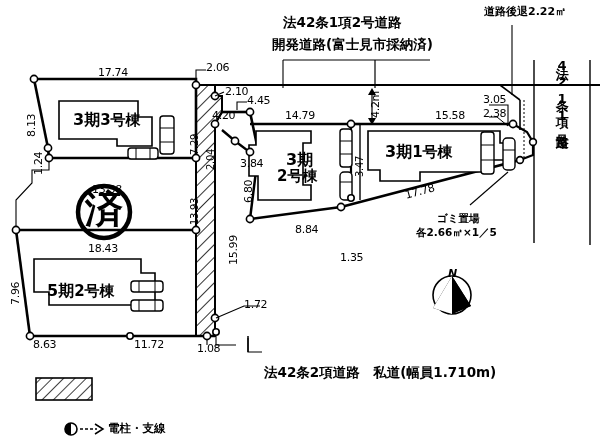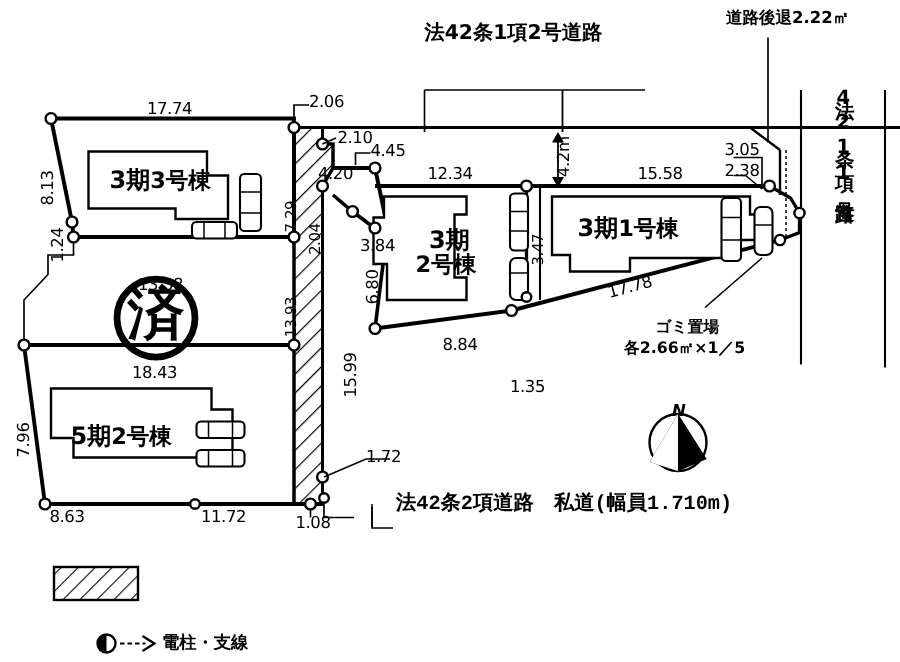--- a/index.html
+++ b/index.html
@@ -231,26 +231,27 @@
       <rect x="36" y="378" width="56" height="22" fill="url(#hatch2)" stroke="#000" stroke-width="1.6"></rect>
 
       <circle cx="71" cy="429" r="6" fill="#fff" stroke="#000" stroke-width="1.6"></circle>
       <path d="M71,423 A6,6 0 0 0 71,435 Z" fill="#000"></path>
       <line x1="80" y1="429" x2="97" y2="429" stroke="#000" stroke-width="1.3" stroke-dasharray="3,2"></line>
       <path d="M95,424 L103,429 L95,434" fill="none" stroke="#000" stroke-width="1.5"></path>
     </g>
   </svg>
 
   <div class="lbl road-title jp" style="left:283px;top:16px;">法42条1項2号道路</div>
+  <div class="lbl road-title jp" style="left:272px;top:38px;">開発道路(富士見市採納済)</div>
 
   <div class="lbl note jp" style="left:484px;top:6px;">道路後退2.22㎡</div>
 
   <div class="vert-road jp" style="left:555px;top:57px;height:190px;">法42条1項1号道路</div>
 
-  <div class="lbl road-title jp" style="left:264px;top:330px;font-family:Liberation Mono, monospace;">法42条2項道路　私道(幅員1.710m)</div>
+  <div class="lbl road-title jp" style="left:264px;top:366px;">法42条2項道路　私道(幅員1.710m)</div>
 
   <div class="lbl dim rot90" style="left:370px;top:118px;">4.2m</div>
 
   <div class="lbl" style="left:73px;top:112px;">
     <span class="house-a jp">3期</span><span class="house-b jp">3号棟</span>
   </div>
 
   <div class="lbl" style="left:286px;top:152px;">
     <span class="house-a jp">3期</span>
   </div>
@@ -279,22 +280,22 @@
   <div class="lbl dim" style="left:92px;top:160px;margin-top:24px;">13.38</div>
   <div class="lbl dim" style="left:88px;top:243px;">18.43</div>
   <div class="lbl dim" style="left:33px;top:339px;">8.63</div>
   <div class="lbl dim" style="left:134px;top:339px;">11.72</div>
   <div class="lbl dim" style="left:197px;top:343px;">1.08</div>
 
   <div class="lbl dim" style="left:206px;top:62px;">2.06</div>
   <div class="lbl dim" style="left:225px;top:86px;">2.10</div>
   <div class="lbl dim" style="left:247px;top:95px;">4.45</div>
   <div class="lbl dim" style="left:212px;top:110px;">4.20</div>
-  <div class="lbl dim" style="left:285px;top:110px;">12.34</div>
-  <div class="lbl dim" style="left:425px;top:110px;">15.58</div>
+  <div class="lbl dim" style="left:285px;top:110px;">14.79</div>
+  <div class="lbl dim" style="left:435px;top:110px;">15.58</div>
   <div class="lbl dim" style="left:483px;top:94px;">3.05</div>
   <div class="lbl dim" style="left:483px;top:108px;">2.38</div>
   <div class="lbl dim" style="left:240px;top:158px;">3.84</div>
   <div class="lbl dim" style="left:295px;top:224px;">8.84</div>
   <div class="lbl dim" style="left:340px;top:208px;margin-top:44px;">1.35</div>
   <div class="lbl dim" style="left:244px;top:299px;">1.72</div>
 
   <div class="lbl dim" style="left:404px;top:190px;transform:rotate(-15deg);transform-origin:0 0;">17.78</div>
 
   <div class="lbl dim rot90" style="left:26px;top:137px;">8.13</div>

